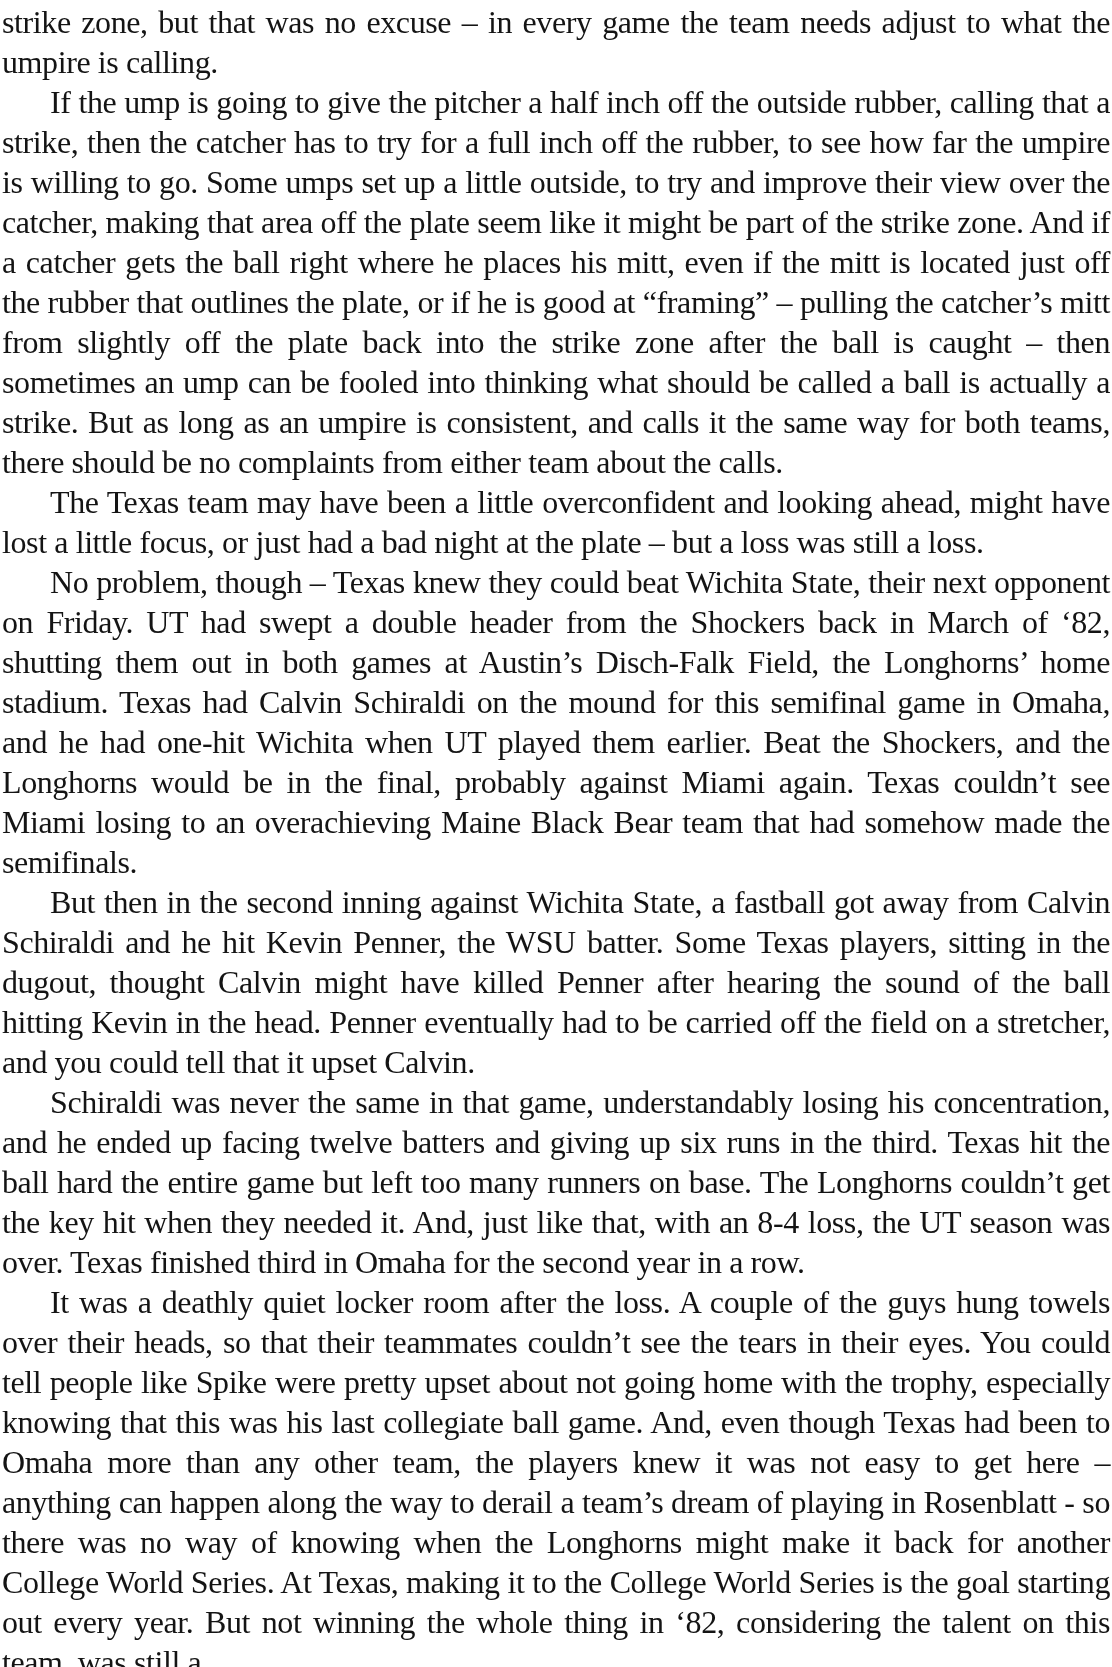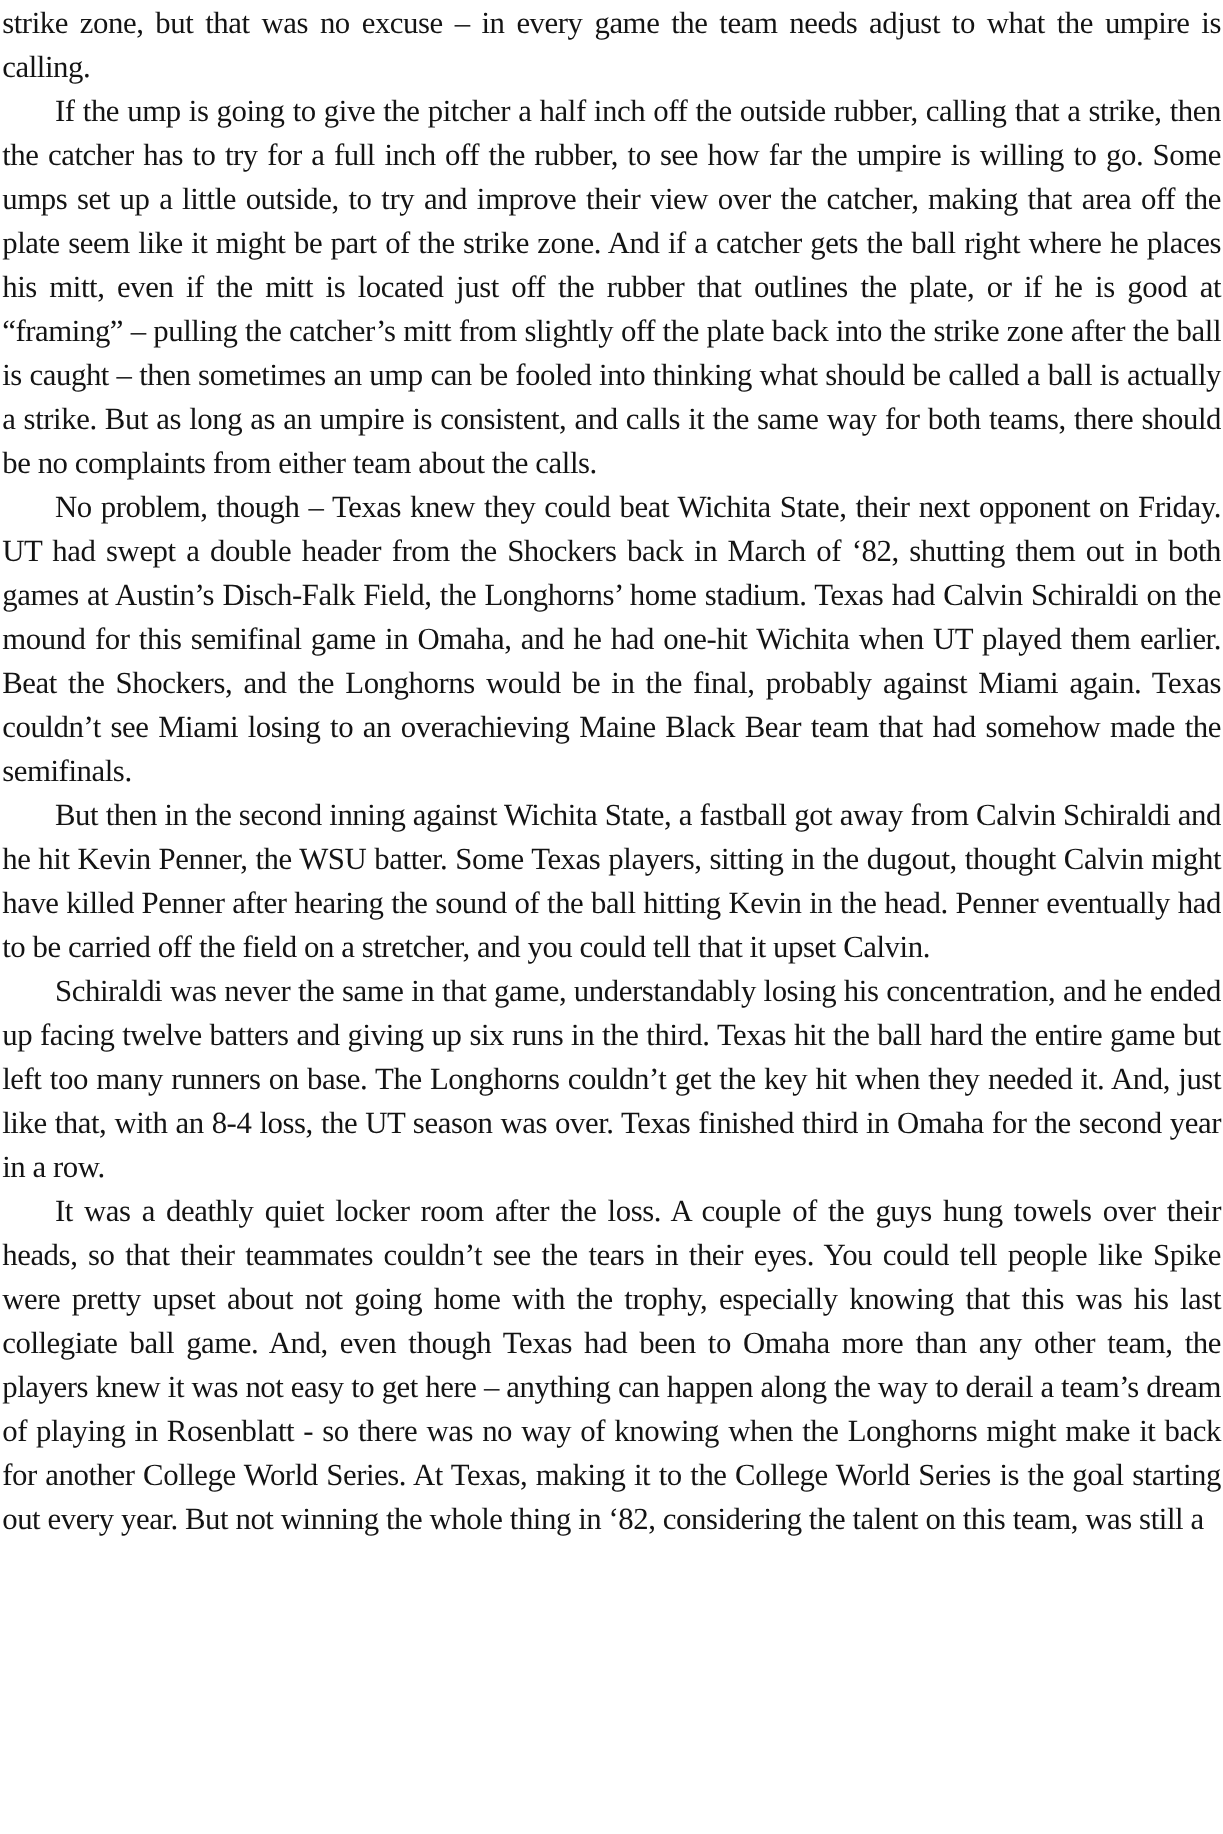--- a/index.html
+++ b/index.html
@@ -13,37 +13,38 @@
     overflow: hidden;
   }
   .page {
     box-sizing: border-box;
     width: 1112px;
     height: 1667px;
     padding: 2px 2px 0 2px;
     background: #ffffff;
     color: #141414;
     font-family: "Liberation Serif", "DejaVu Serif", serif;
-    font-size: 28px;
+    font-size: 32px;
     line-height: 40px;
     letter-spacing: -0.4px;
     text-align: justify;
   }
   .page p {
     margin: 0;
     padding: 0;
     text-indent: 48px;
   }
   .page p.no-indent {
     text-indent: 0;
   }
 </style>
 </head>
 <body>
 
 <div class="page">
   <p class="no-indent">strike zone, but that was no excuse – in every game the team needs adjust to what the umpire is calling.</p>
   <p>If the ump is going to give the pitcher a half inch off the outside rubber, calling that a strike, then the catcher has to try for a full inch off the rubber, to see how far the umpire is willing to go. Some umps set up a little outside, to try and improve their view over the catcher, making that area off the plate seem like it might be part of the strike zone. And if a catcher gets the ball right where he places his mitt, even if the mitt is located just off the rubber that outlines the plate, or if he is good at “framing” – pulling the catcher’s mitt from slightly off the plate back into the strike zone after the ball is caught – then sometimes an ump can be fooled into thinking what should be called a ball is actually a strike. But as long as an umpire is consistent, and calls it the same way for both teams, there should be no complaints from either team about the calls.</p>
+  <p>The Texas team may have been a little overconfident and looking ahead, might have lost a little focus, or just had a bad night at the plate – but a loss was still a loss.</p>
   <p>No problem, though – Texas knew they could beat Wichita State, their next opponent on Friday. UT had swept a double header from the Shockers back in March of ‘82, shutting them out in both games at Austin’s Disch-Falk Field, the Longhorns’ home stadium. Texas had Calvin Schiraldi on the mound for this semifinal game in Omaha, and he had one-hit Wichita when UT played them earlier. Beat the Shockers, and the Longhorns would be in the final, probably against Miami again. Texas couldn’t see Miami losing to an overachieving Maine Black Bear team that had somehow made the semifinals.</p>
   <p>But then in the second inning against Wichita State, a fastball got away from Calvin Schiraldi and he hit Kevin Penner, the WSU batter. Some Texas players, sitting in the dugout, thought Calvin might have killed Penner after hearing the sound of the ball hitting Kevin in the head. Penner eventually had to be carried off the field on a stretcher, and you could tell that it upset Calvin.</p>
   <p>Schiraldi was never the same in that game, understandably losing his concentration, and he ended up facing twelve batters and giving up six runs in the third. Texas hit the ball hard the entire game but left too many runners on base. The Longhorns couldn’t get the key hit when they needed it. And, just like that, with an 8-4 loss, the UT season was over. Texas finished third in Omaha for the second year in a row.</p>
   <p>It was a deathly quiet locker room after the loss. A couple of the guys hung towels over their heads, so that their teammates couldn’t see the tears in their eyes. You could tell people like Spike were pretty upset about not going home with the trophy, especially knowing that this was his last collegiate ball game. And, even though Texas had been to Omaha more than any other team, the players knew it was not easy to get here – anything can happen along the way to derail a team’s dream of playing in Rosenblatt - so there was no way of knowing when the Longhorns might make it back for another College World Series. At Texas, making it to the College World Series is the goal starting out every year. But not winning the whole thing in ‘82, considering the talent on this team, was still a</p>
 </div>
 
 </body></html>

